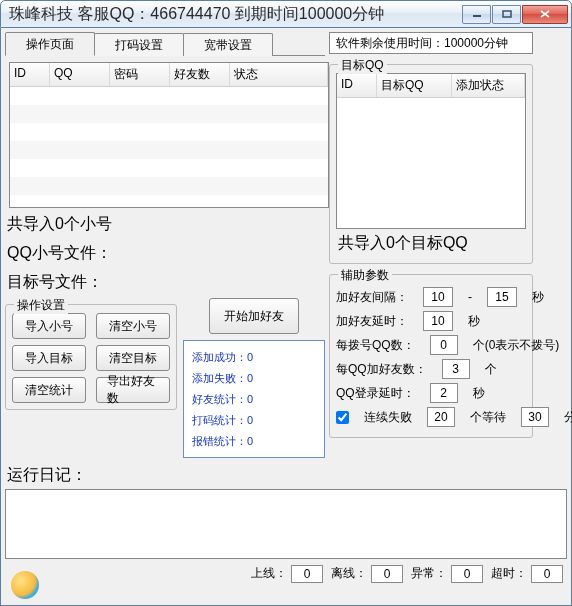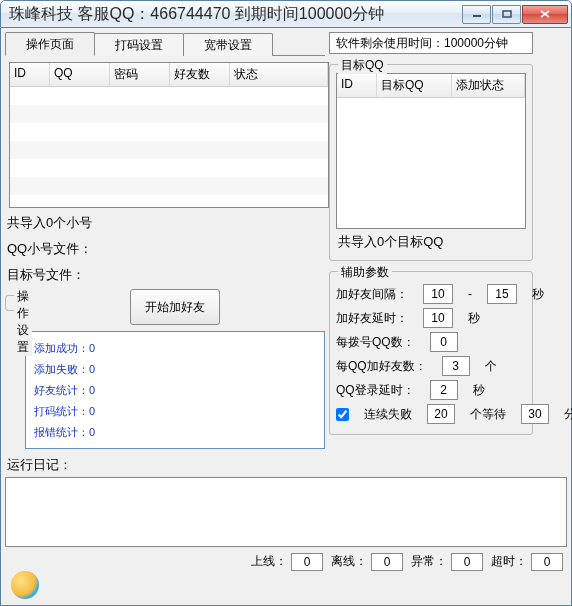--- a/index.html
+++ b/index.html
@@ -36,21 +36,21 @@
 .groupbox > .legend { position: absolute; top: -8px; left: 8px; background: #f0f0f0; padding: 0 3px; font-size: 12px; }
 
 
 .tbl { border: 1px solid #888; background: #fff; width: 100%; font-size: 12px; }
 .tbl .hdr { display: flex; background: linear-gradient(#fdfdfd,#ececec); border-bottom: 1px solid #d0d0d0; }
 .tbl .hdr > div { padding: 3px 4px; border-right: 1px solid #d9d9d9; white-space: nowrap; }
 .tbl .rows { height: 120px; background: #fff; position: relative; }
 .tbl .rows.striped { background: repeating-linear-gradient(#fff,#fff 18px,#f6f6f6 18px,#f6f6f6 36px); }
 
 
-.lab { font-size: 13px; margin: 3px 2px; }
+.lab { font-size: 16px; margin: 3px 2px; }
 
 
 .btn { display: inline-flex; align-items: center; justify-content: center; min-width: 64px; height: 26px; padding: 0 10px; font-size: 12px; background: linear-gradient(#fdfdfd,#e7e7e7); border: 1px solid #8a8a8a; border-radius: 3px; cursor: default; }
 .btn.big { min-width: 90px; height: 36px; }
 
 
 .stats-box { border: 1px solid #6a8fc7; background: #fff; padding: 6px 8px; font-size: 11px; line-height: 1.9; }
 .stats-box .k { color: #1434c8; }
 .stats-box .v { color: #1434c8; }
 
@@ -126,20 +126,28 @@
           <div class="rows striped"></div>
         </div>
 
         <div class="lab mt4">共导入0个小号</div>
         <div class="lab">QQ小号文件：</div>
         <div class="lab">目标号文件：</div>
 
         <div class="flex gap6" style="align-items:flex-start;">
           <div class="groupbox" style="flex:0 0 auto;">
             <div class="legend">操作设置</div>
+            <div class="grid-btns">
+              <div class="btn">导入小号</div>
+              <div class="btn">清空小号</div>
+              <div class="btn">导入目标</div>
+              <div class="btn">清空目标</div>
+              <div class="btn">清空统计</div>
+              <div class="btn">导出好友数</div>
+            </div>
           </div>
 
           <div class="flex col gap6" style="flex:1;">
             <div class="btn big" style="align-self:center;">开始加好友</div>
             <div class="stats-box">
               <div><span class="k">添加成功：</span><span class="v">0</span></div>
               <div><span class="k">添加失败：</span><span class="v">0</span></div>
               <div><span class="k">好友统计：</span><span class="v">0</span></div>
               <div><span class="k">打码统计：</span><span class="v">0</span></div>
               <div><span class="k">报错统计：</span><span class="v">0</span></div>
@@ -182,20 +190,21 @@
 
           <div class="aux-row">
             <span>加好友延时：</span>
             <input class="inp w30" value="10" style="">
             <span>秒</span>
           </div>
 
           <div class="aux-row">
             <span>每拨号QQ数：</span>
             <input class="inp w28" value="0" style="">
+            <span>个(0表示不拨号)</span>
           </div>
 
           <div class="aux-row">
             <span>每QQ加好友数：</span>
             <input class="inp w28" value="3" style="">
             <span>个</span>
           </div>
 
           <div class="aux-row">
             <span>QQ登录延时：</span>

